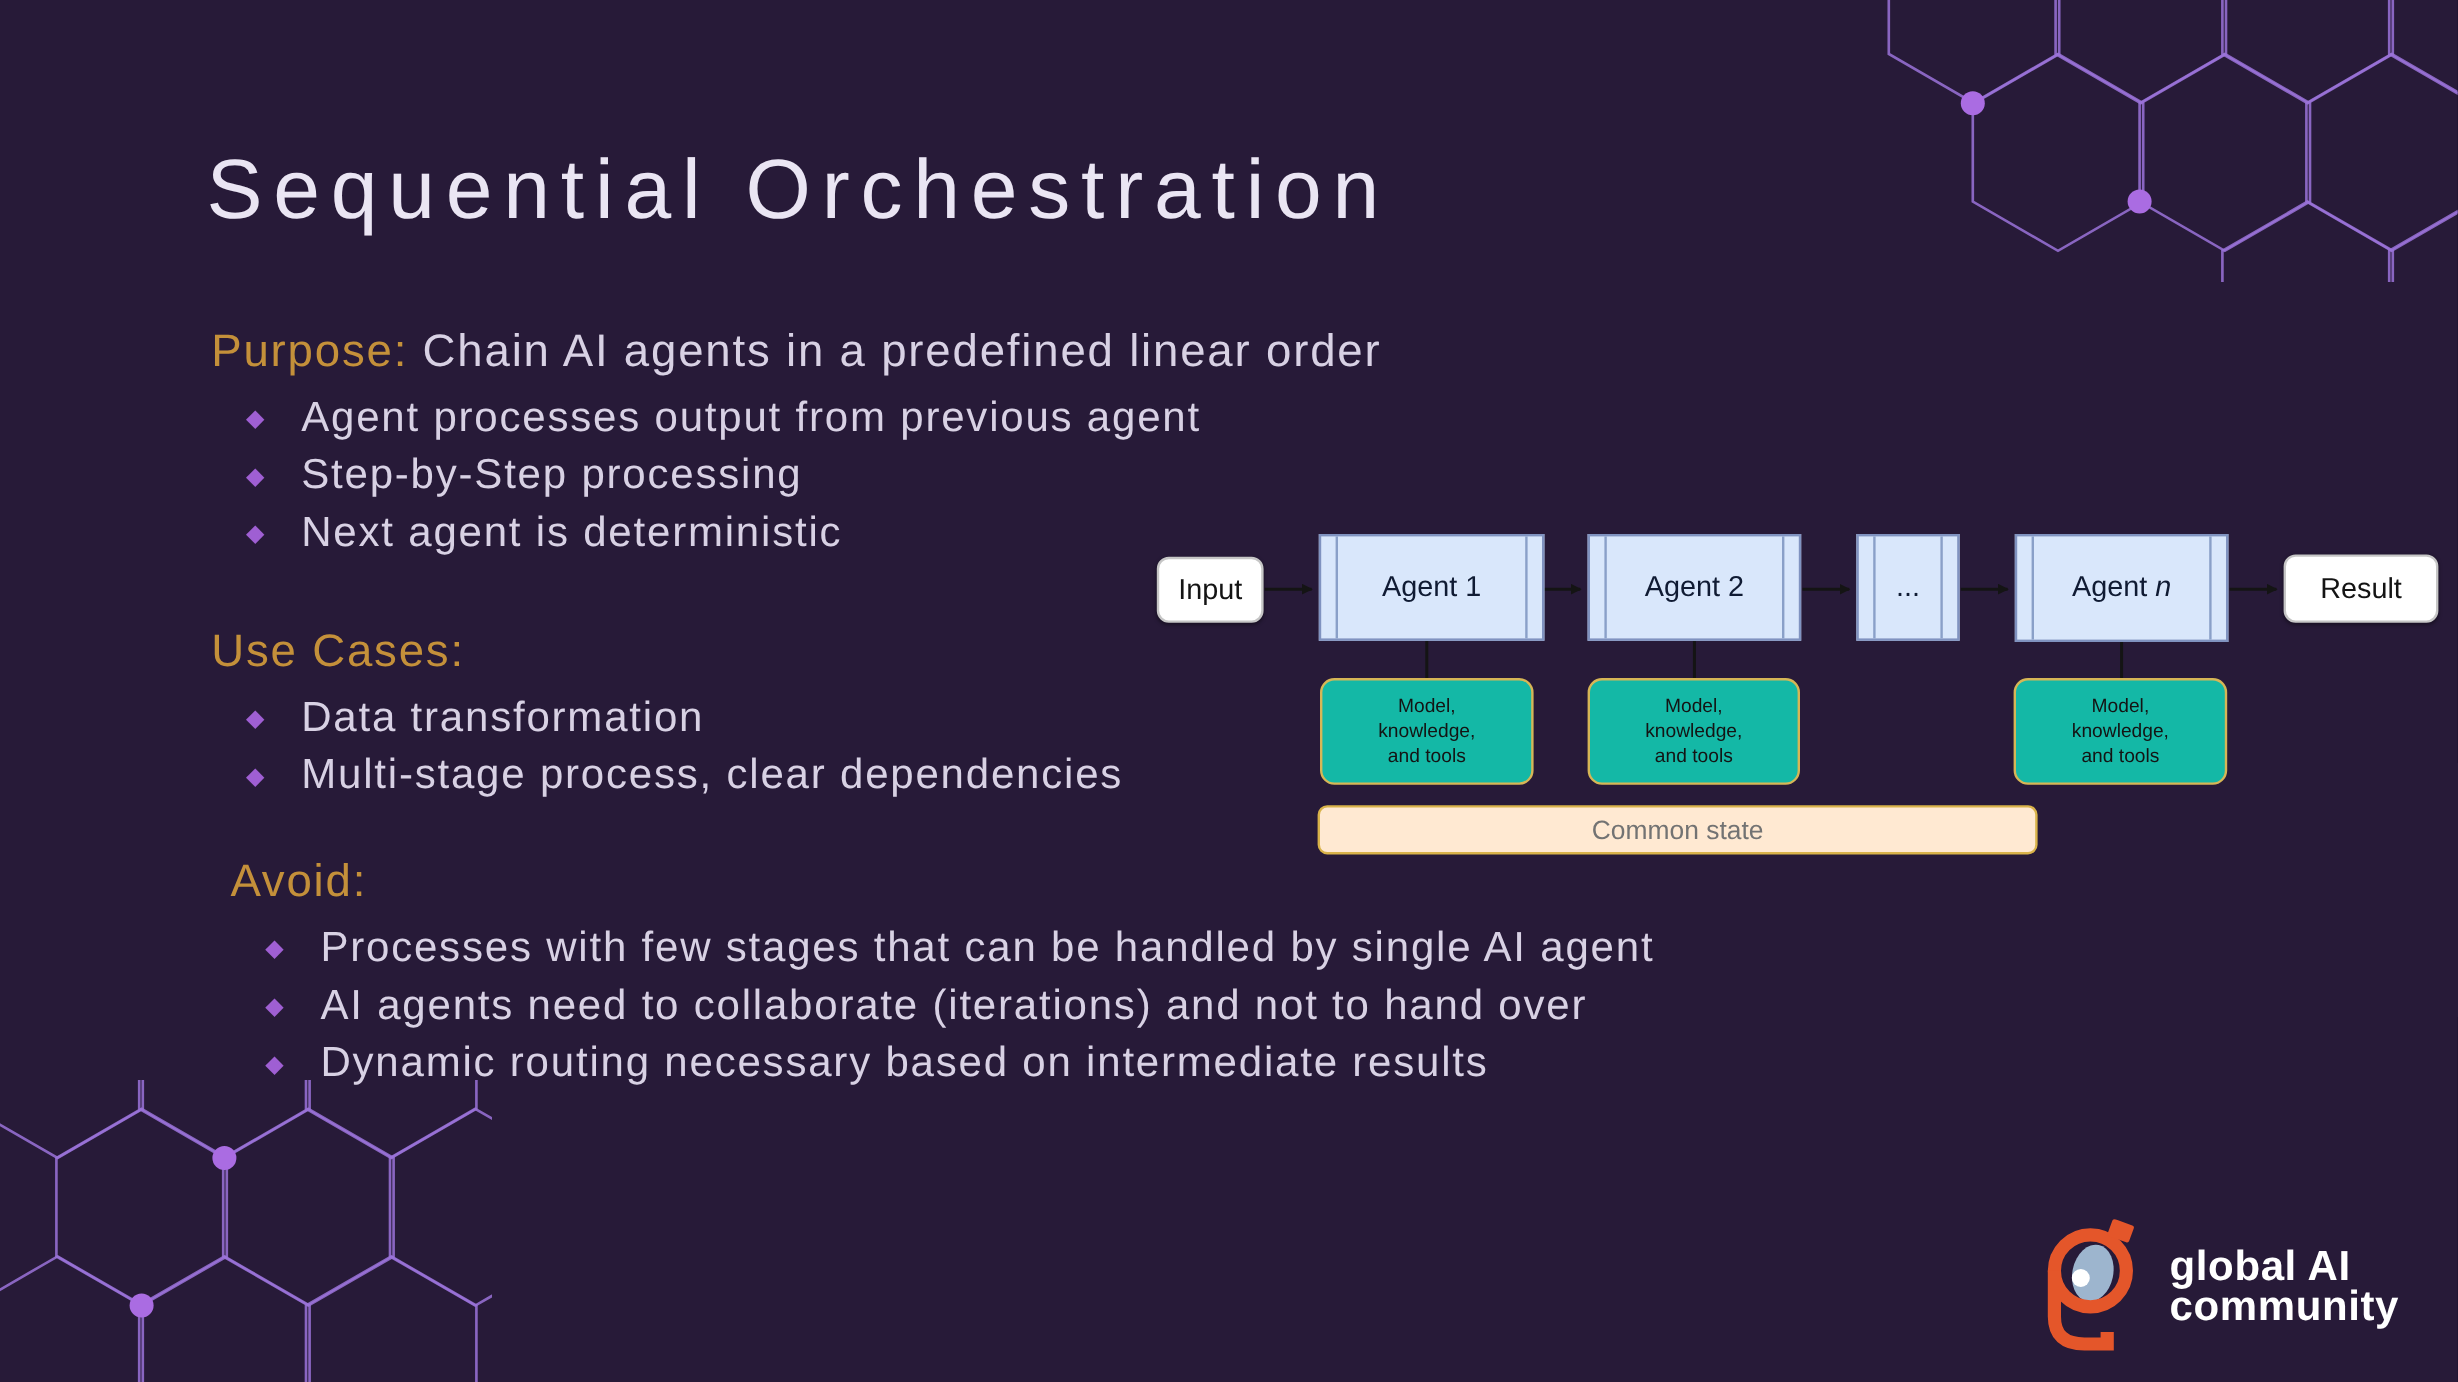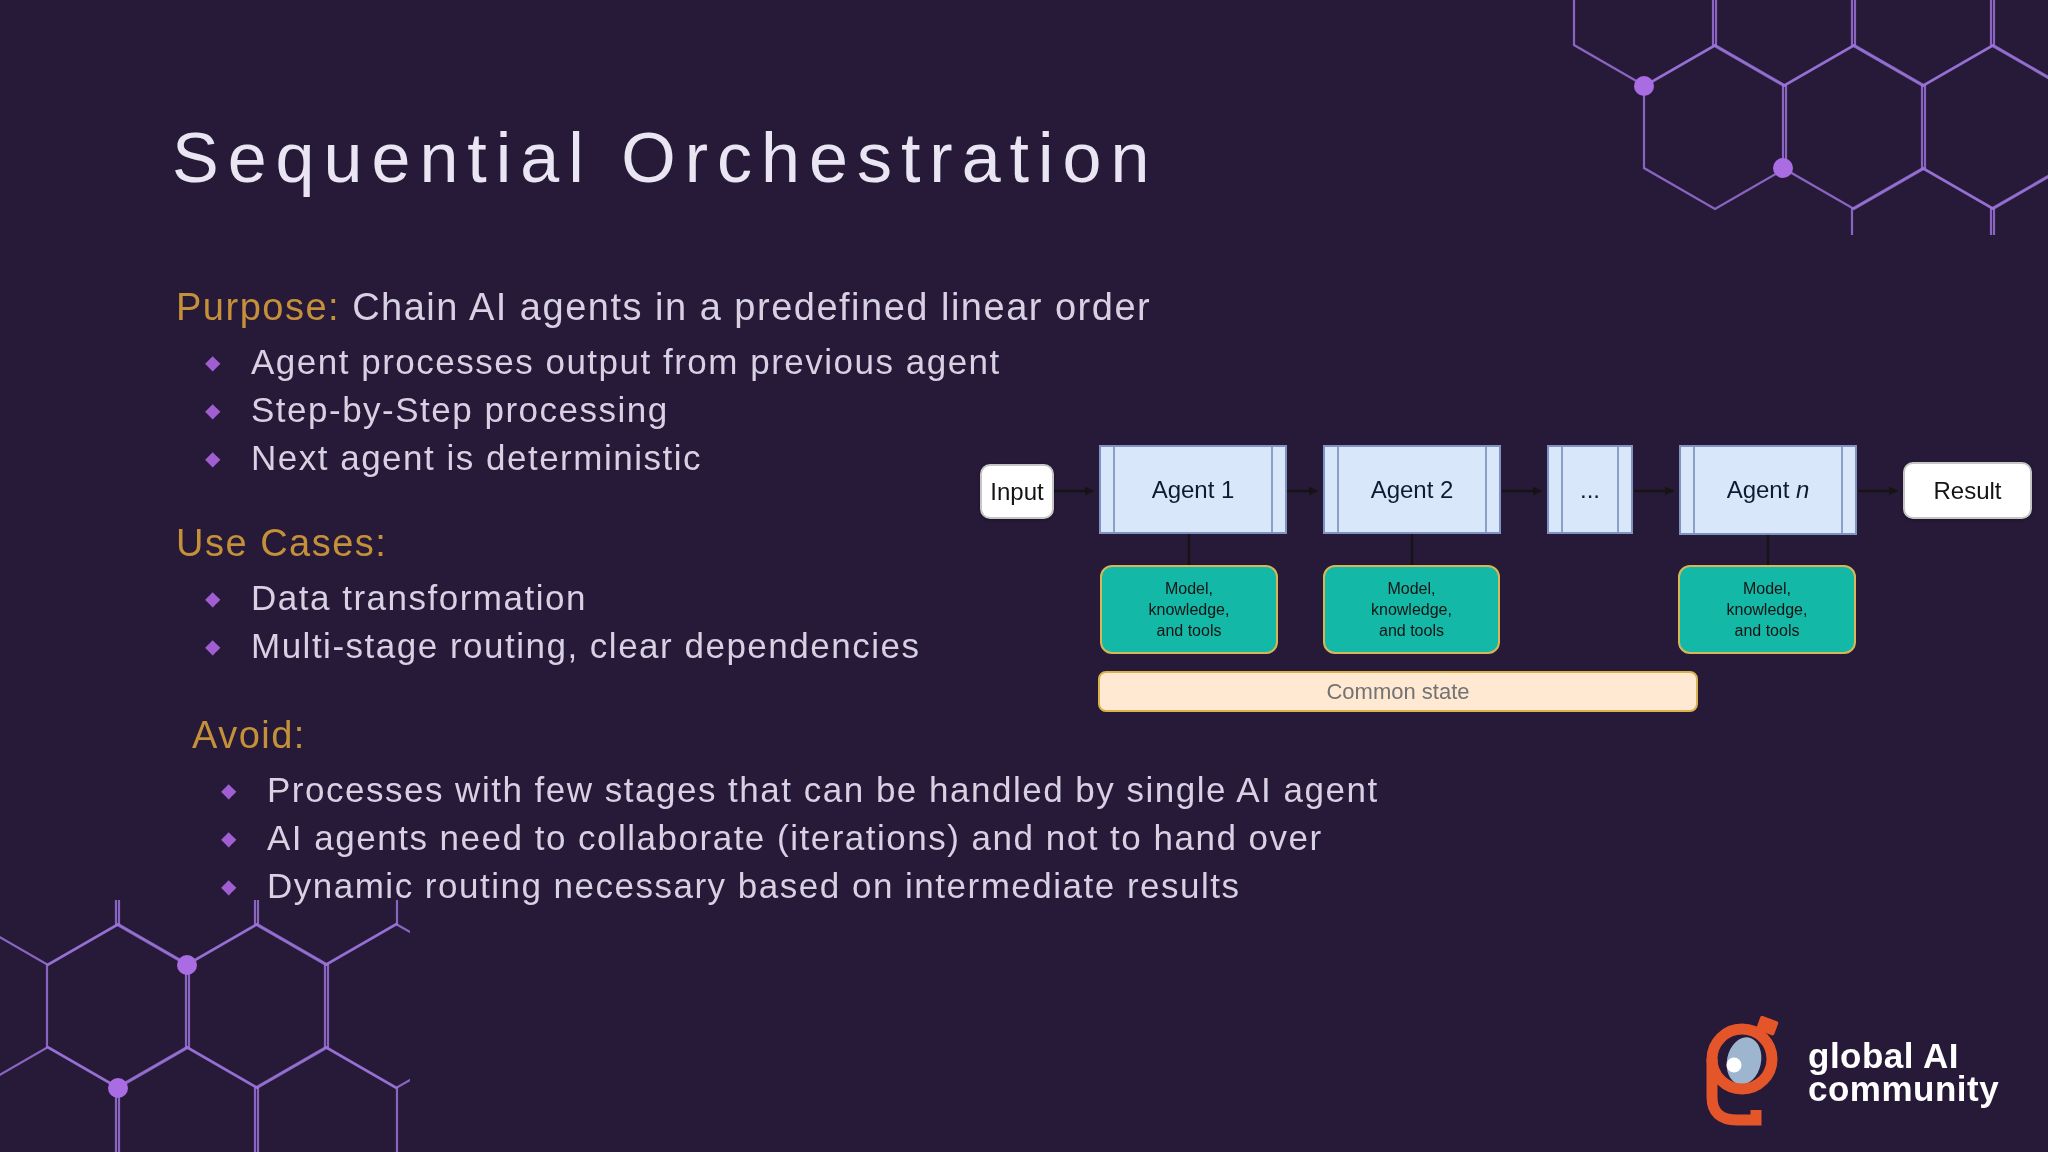--- a/index.html
+++ b/index.html
@@ -17,21 +17,21 @@
   #hex-bl{left:0; bottom:0;}
 
   
   .title{
     position:absolute; left:172px; top:118px; margin:0;
     font-size:70px; font-weight:100; letter-spacing:9px;
     color:#eae5f3;
   }
   
   .section{position:absolute; left:176px; color:#d8d1e4;}
-  #purpose{top:284px;} #usecases{top:520px;} #avoid{top:712px;margin-left:16px;}
+  #purpose{top:270px;} #usecases{top:520px;} #avoid{top:712px;margin-left:16px;}
   .head{font-size:38px; font-weight:300; letter-spacing:1.5px; line-height:46px; white-space:nowrap;}
   .gold{color:#c4903a;}
   .lead{color:#d8d1e4;}
   .bullets{list-style:none; margin:8px 0 0 0; padding:0 0 0 29px;}
   .bullets li{display:flex; align-items:center; height:48px; font-size:35px; font-weight:300; letter-spacing:1.5px; white-space:nowrap;}
   .dia{font-size:20px; color:#9f5fd3; width:22px; margin-right:24px; flex:0 0 auto;}
 
   
   .diagram{position:absolute; left:963px; top:440px; width:1100px; height:290px;}
   .connectors{position:absolute; left:0; top:0;}
@@ -40,21 +40,21 @@
     background:#ffffff; border:2px solid #c6c6c6; border-radius:10px;
     font-size:24px; color:#141414; box-shadow:0 1px 3px rgba(0,0,0,.35);
   }
   .agent{
     background:#d9e7fb; border:2px solid #8093c0;
     font-size:24px; font-weight:500; color:#101b33;
   }
   .agent::before,.agent::after{content:""; position:absolute; top:0; bottom:0; width:0; border-left:2px solid #8aa0c8;}
   .agent::before{left:12px;} .agent::after{right:12px;}
   .agent i{font-style:italic; font-weight:500;}
-  #n-input{left:17px; top:24px; width:74px; height:55px;}
+  #n-input{left:1px; top:24px; width:89px; height:55px;}
   #n-a1{left:136px; top:5px; width:188px; height:89px;}
   #n-a2{left:360px; top:5px; width:178px; height:89px;}
   #n-dots{left:584px; top:5px; width:86px; height:89px;}
   #n-an{left:716px; top:5px; width:178px; height:90px;}
   #n-result{left:940px; top:22px; width:129px; height:57px;}
   .model{
     flex-direction:column; background:#14b8a6; border:2px solid #d6b656; border-radius:12px;
     font-size:16px; line-height:1.33; color:#141414;
   }
   #n-m1{left:137px; top:125px; width:178px; height:89px;}
@@ -131,21 +131,21 @@
       <span class="gold">Use Cases:</span>
       <span class="lead"></span>
     </div>
     <ul class="bullets">
       <li>
         <span class="dia">◆</span>
         <span>Data transformation</span>
       </li>
       <li>
         <span class="dia">◆</span>
-        <span>Multi-stage routing, clear dependencies</span>
+        <span>Multi-stage process, clear dependencies</span>
       </li>
     </ul>
   </section>
 
   <section class="section" id="avoid">
     <div class="head">
       <span class="gold">Avoid:</span>
       <span class="lead"></span>
     </div>
     <ul class="bullets">

